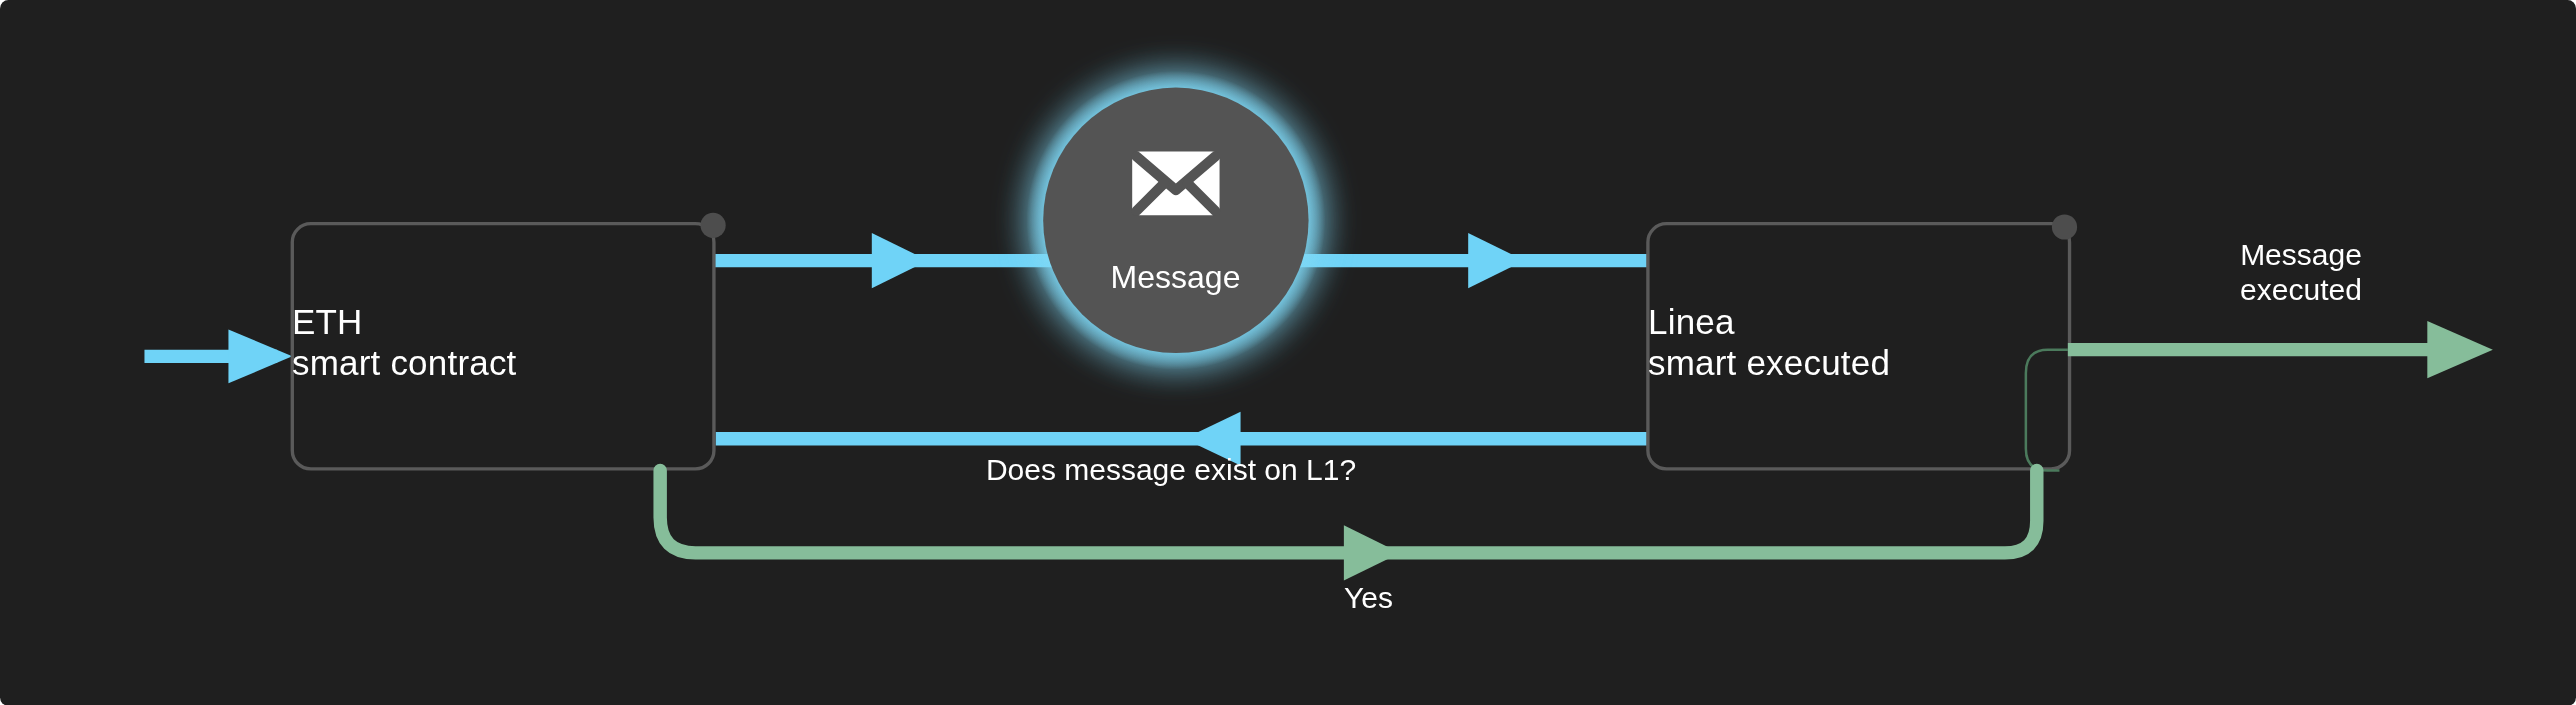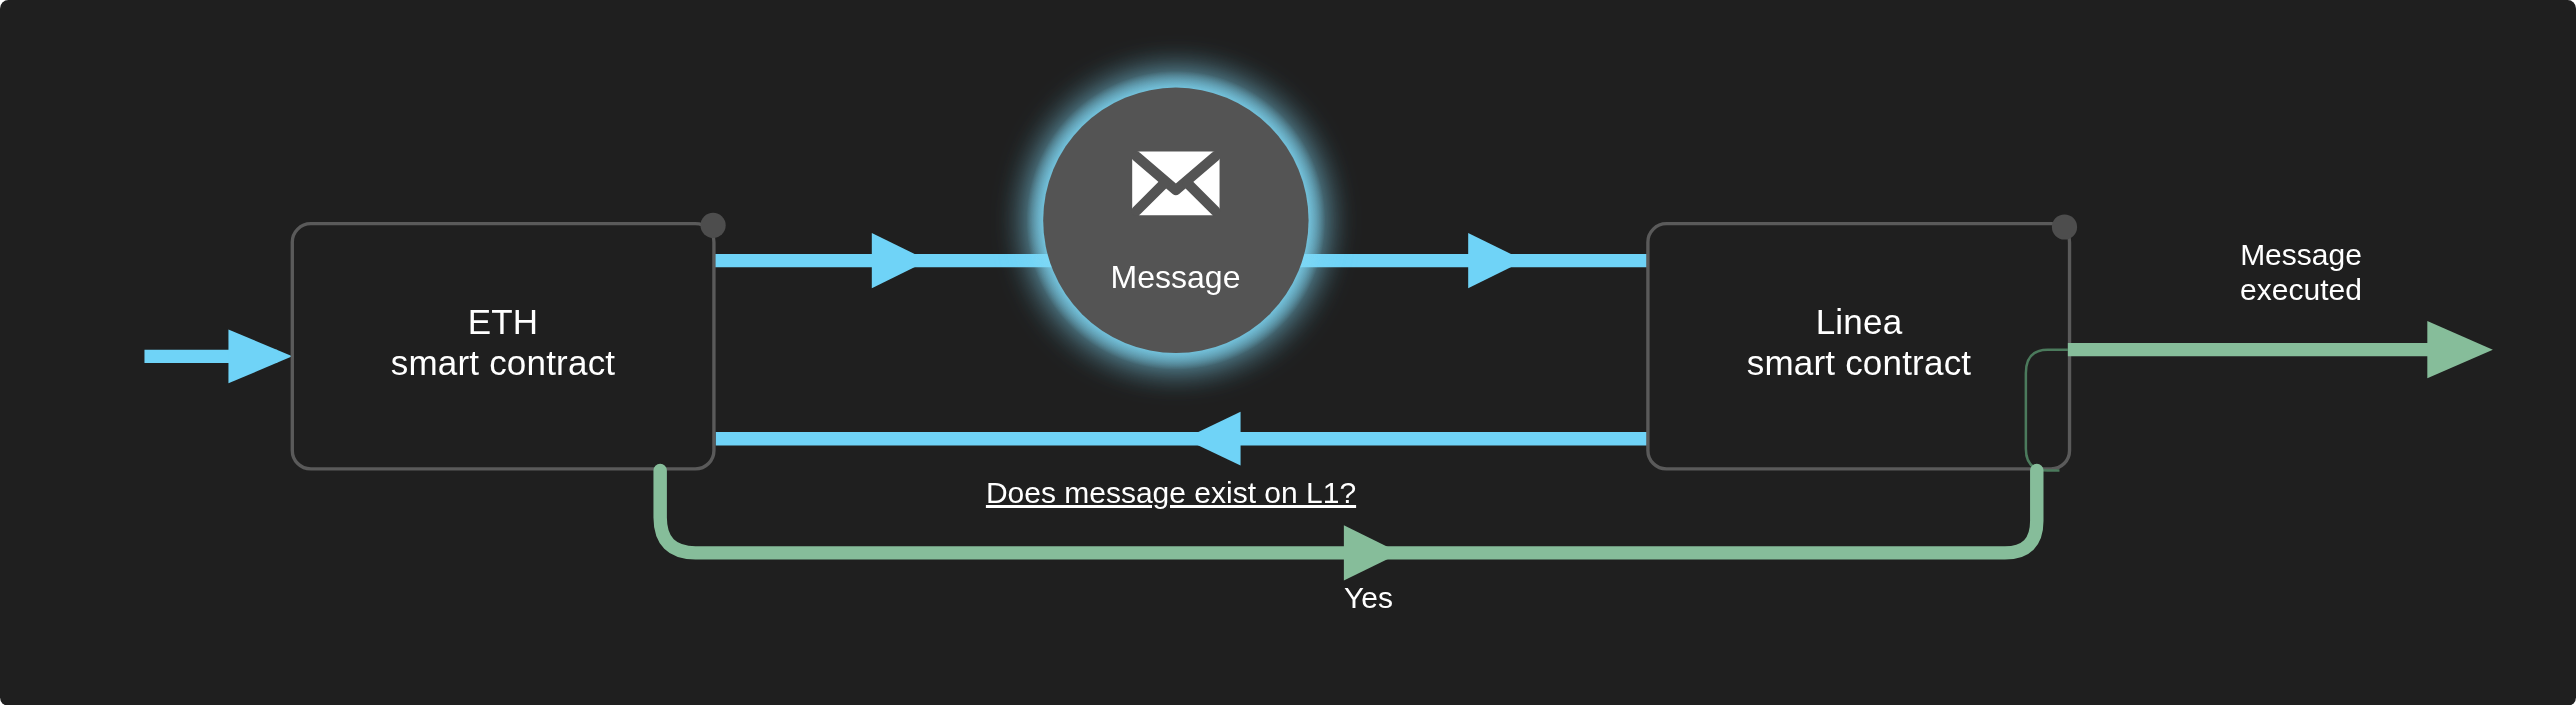--- a/index.html
+++ b/index.html
@@ -23,39 +23,39 @@
     width: 2576px;
     height: 706px;
     display: block;
   }
   .node-label {
     position: absolute;
     color: #ffffff;
     font-family: "Liberation Sans", sans-serif;
     font-size: 35px;
     line-height: 1.18;
-    text-align: center;
+    text-align: left;
     letter-spacing: 0.2px;
     white-space: pre-line;
     pointer-events: none;
   }
   .edge-label {
     position: absolute;
     color: #ffffff;
     font-family: "Liberation Sans", sans-serif;
     font-size: 30px;
     line-height: 1.18;
     text-align: center;
     white-space: pre-line;
     pointer-events: none;
   }
   #eth-box-label   { left: 292px;  top: 301px;  width: 422px; }
   #linea-box-label { left: 1648px; top: 301px;  width: 422px; }
   #message-label   { left: 1058px; top: 259px;  width: 235px; font-size: 32px; }
-  #exists-label    { left: 894px; top: 475px;  width: 554px; text-decoration: underline; }
+  #exists-label    { left: 894px; top: 452px;  width: 554px; }
   #yes-label       { left: 1276px; top: 580px;  width: 185px; }
   #executed-label  { left: 2133px; top: 237px;  width: 336px; }
 </style>
 </head>
 <body>
 
 <div id="canvas">
 
   <svg id="diagram-svg" viewBox="0 0 3067 840" xmlns="http://www.w3.org/2000/svg">
     <defs>
@@ -130,21 +130,21 @@
         <path d="M-47 -32 L0 8 L47 -32" fill="none" stroke="#545454" stroke-width="12" stroke-linecap="round" stroke-linejoin="round"></path>
         <path d="M-47 33 L-14 0 M47 33 L14 0" fill="none" stroke="#545454" stroke-width="12" stroke-linecap="round"></path>
       </g>
     </g>
   </svg>
 
   <div class="node-label" id="eth-box-label">ETH
 smart contract</div>
 
   <div class="node-label" id="linea-box-label">Linea
-smart contract</div>
+smart executed</div>
 
   <div class="edge-label" id="message-label">Message</div>
 
   <div class="edge-label" id="exists-label">Does message exist on L1?</div>
 
   <div class="edge-label" id="yes-label">Yes</div>
 
   <div class="edge-label" id="executed-label">Message
 executed</div>
 

